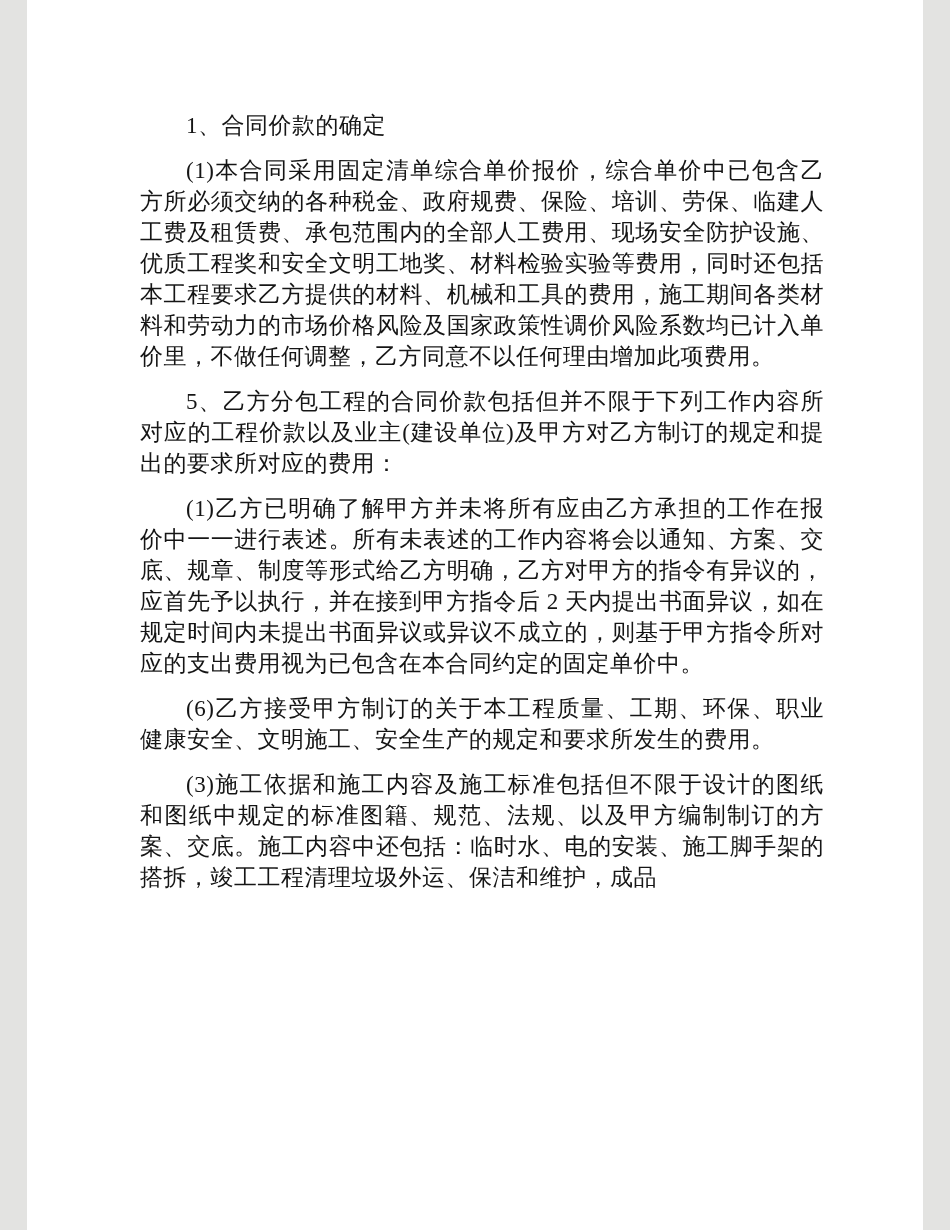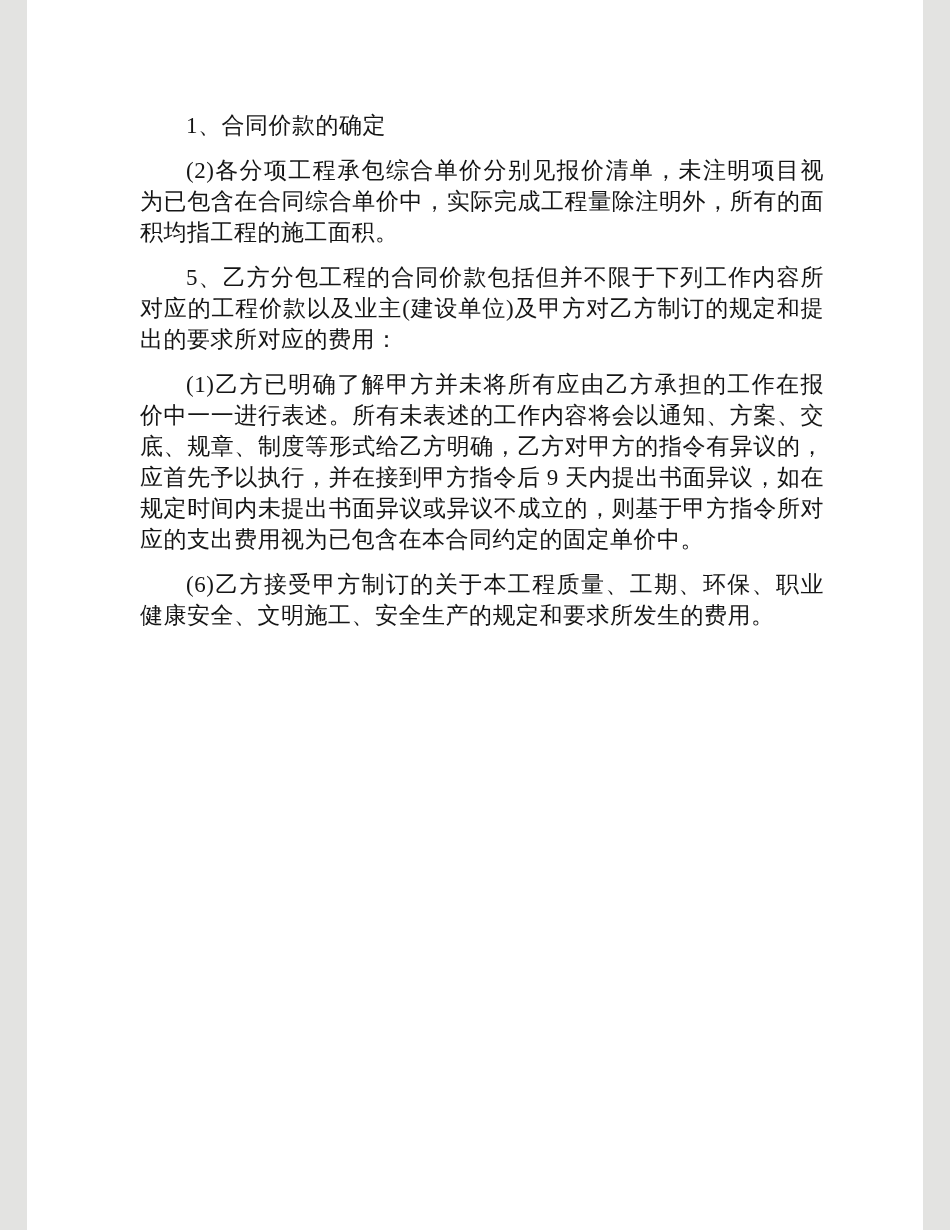--- a/index.html
+++ b/index.html
@@ -47,18 +47,19 @@
   </style>
 </head>
 <body>
 
 <div class="page">
   <div class="gutter gutter-left"></div>
   <div class="gutter gutter-right"></div>
 
   <div class="content">
     <p>1、合同价款的确定</p>
-    <p>(2)各分项工程承包综合单价分别见报价清单，未注明项目视为已包含在合同综合单价中，实际完成工程量除注明外，所有的面积均指工程的施工面积。</p>
+    <p>(1)本合同采用固定清单综合单价报价，综合单价中已包含乙方所必须交纳的各种税金、政府规费、保险、培训、劳保、临建人工费及租赁费、承包范围内的全部人工费用、现场安全防护设施、优质工程奖和安全文明工地奖、材料检验实验等费用，同时还包括本工程要求乙方提供的材料、机械和工具的费用，施工期间各类材料和劳动力的市场价格风险及国家政策性调价风险系数均已计入单价里，不做任何调整，乙方同意不以任何理由增加此项费用。</p>
     <p>5、乙方分包工程的合同价款包括但并不限于下列工作内容所对应的工程价款以及业主(建设单位)及甲方对乙方制订的规定和提出的要求所对应的费用：</p>
-    <p>(1)乙方已明确了解甲方并未将所有应由乙方承担的工作在报价中一一进行表述。所有未表述的工作内容将会以通知、方案、交底、规章、制度等形式给乙方明确，乙方对甲方的指令有异议的，应首先予以执行，并在接到甲方指令后 9 天内提出书面异议，如在规定时间内未提出书面异议或异议不成立的，则基于甲方指令所对应的支出费用视为已包含在本合同约定的固定单价中。</p>
+    <p>(1)乙方已明确了解甲方并未将所有应由乙方承担的工作在报价中一一进行表述。所有未表述的工作内容将会以通知、方案、交底、规章、制度等形式给乙方明确，乙方对甲方的指令有异议的，应首先予以执行，并在接到甲方指令后 2 天内提出书面异议，如在规定时间内未提出书面异议或异议不成立的，则基于甲方指令所对应的支出费用视为已包含在本合同约定的固定单价中。</p>
     <p>(6)乙方接受甲方制订的关于本工程质量、工期、环保、职业健康安全、文明施工、安全生产的规定和要求所发生的费用。</p>
+    <p>(3)施工依据和施工内容及施工标准包括但不限于设计的图纸和图纸中规定的标准图籍、规范、法规、以及甲方编制制订的方案、交底。施工内容中还包括：临时水、电的安装、施工脚手架的搭拆，竣工工程清理垃圾外运、保洁和维护，成品</p>
   </div>
 </div>
 
 </body></html>

